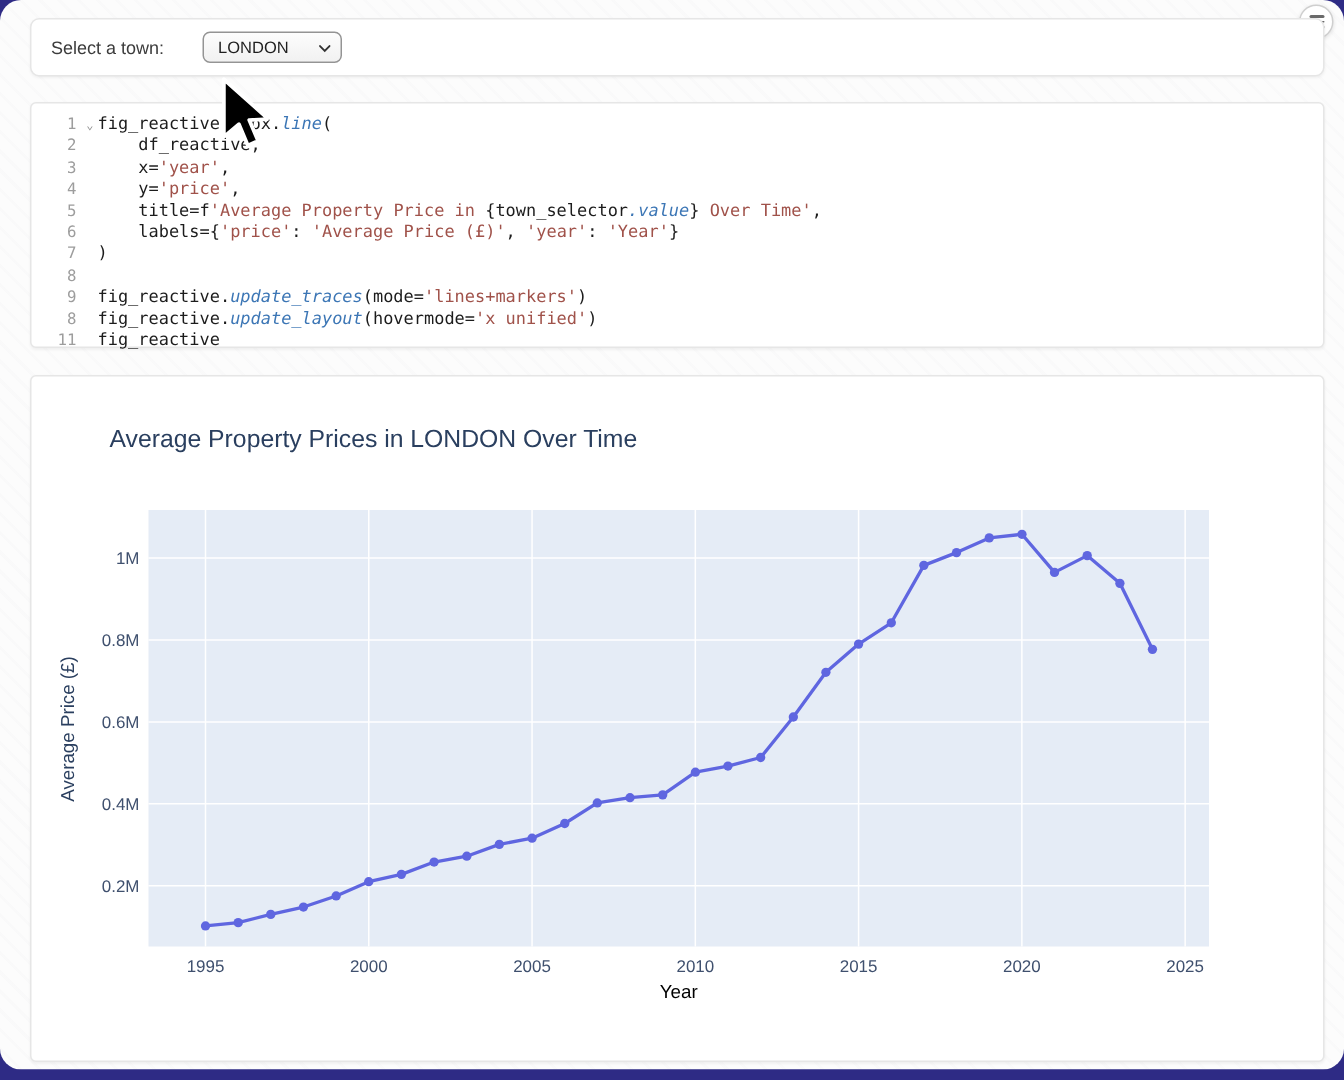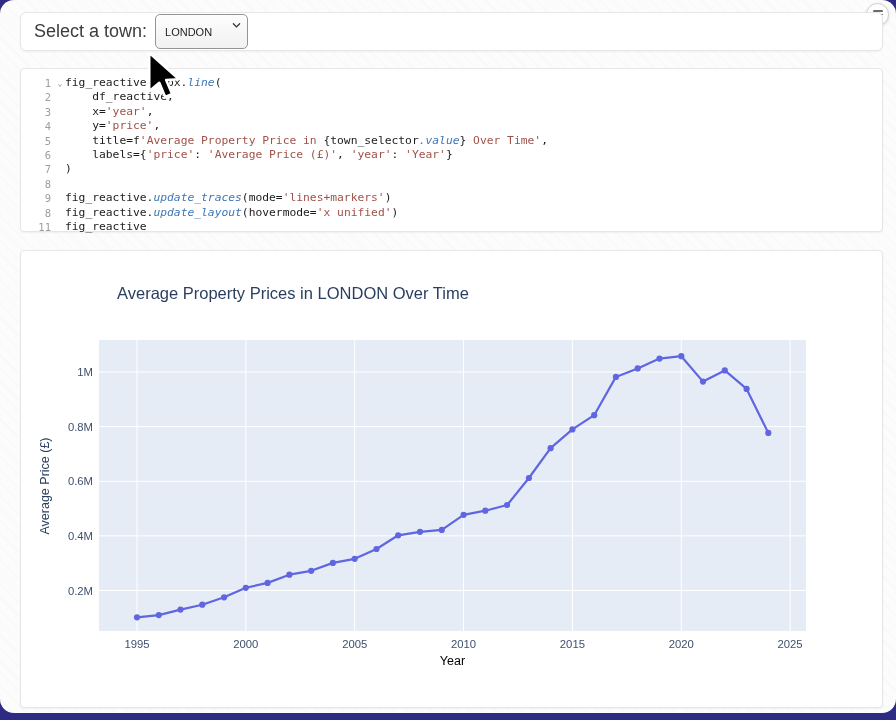--- a/index.html
+++ b/index.html
@@ -19,40 +19,40 @@
     background:#fff;border:1px solid #cfcfcf;box-shadow:0 1px 3px rgba(0,0,0,.12);
     display:flex;flex-direction:column;justify-content:center;align-items:center;gap:2px;cursor:pointer;
   }
   .menu-btn i{display:block;width:10px;height:1.6px;background:#6a6a6a;border-radius:1px;}
   
   .panel{
     position:absolute;left:20px;right:13px;background:#fff;
     border:1px solid #e6e6e6;border-radius:6px;box-shadow:0 1px 2px rgba(0,0,0,.05);
   }
   .widget-panel{top:12px;height:39px;display:flex;align-items:center;padding-left:13px;box-sizing:border-box;}
-  .widget-label{font-size:18px;color:#3c3c3c;margin-right:8px;}
+  .widget-label{font-size:12px;color:#3c3c3c;margin-right:26px;}
   .select-box{
-    position:relative;height:35px;min-width:93px;box-sizing:border-box;
+    position:relative;height:21px;min-width:93px;box-sizing:border-box;
     border:1px solid #949494;border-radius:5px;
     background:linear-gradient(#fdfdfd,#f1f1f1);
     font-size:11px;color:#1f1f1f;display:flex;align-items:center;
     padding:0 24px 0 9px;cursor:pointer;
   }
   .select-box .chev{position:absolute;right:6px;top:6px;width:9px;height:9px;}
   
   .code-panel{top:68px;height:164px;border-radius:4px;padding-top:7px;box-sizing:border-box;cursor:text;}
   .code-line{display:flex;height:14.4px;line-height:14.4px;font-family:"DejaVu Sans Mono", monospace;font-size:11.3px;white-space:pre;}
   .gutter{width:34px;flex:0 0 34px;text-align:right;color:#9d9d9d;font-size:10.5px;padding-right:4px;box-sizing:border-box;user-select:none;}
   .fold{width:10px;flex:0 0 10px;color:#8a8a8a;font-size:8px;line-height:15px;text-align:center;}
   .tk-p{color:#1c1c1c;}
   .tk-s{color:#a0524a;}
   .tk-f{color:#3c76b5;font-style:italic;}
   
   .chart-panel{top:250px;height:456px;border-radius:4px;}
-  .chart-title{position:absolute;left:52px;top:33px;font-size:16.5px;color:#2a3f5f;margin-left:44px;}
+  .chart-title{position:absolute;left:52px;top:33px;font-size:16.5px;color:#2a3f5f;}
   .y-axis-title{
     position:absolute;left:17px;top:235px;width:0;height:0;
     font-size:12.5px;color:#2a3f5f;white-space:nowrap;
     transform:rotate(-90deg) translate(50%,0);transform-origin:center;
     display:flex;justify-content:center;
   }
   .x-axis-title{position:absolute;left:78px;width:707px;top:403px;text-align:center;font-size:12.5px;color:#000000;}
   .chart-svg{position:absolute;left:0;top:0;}
   .tick-text{font-family:"Liberation Sans",sans-serif;font-size:11.3px;fill:#3f506e;}
   

